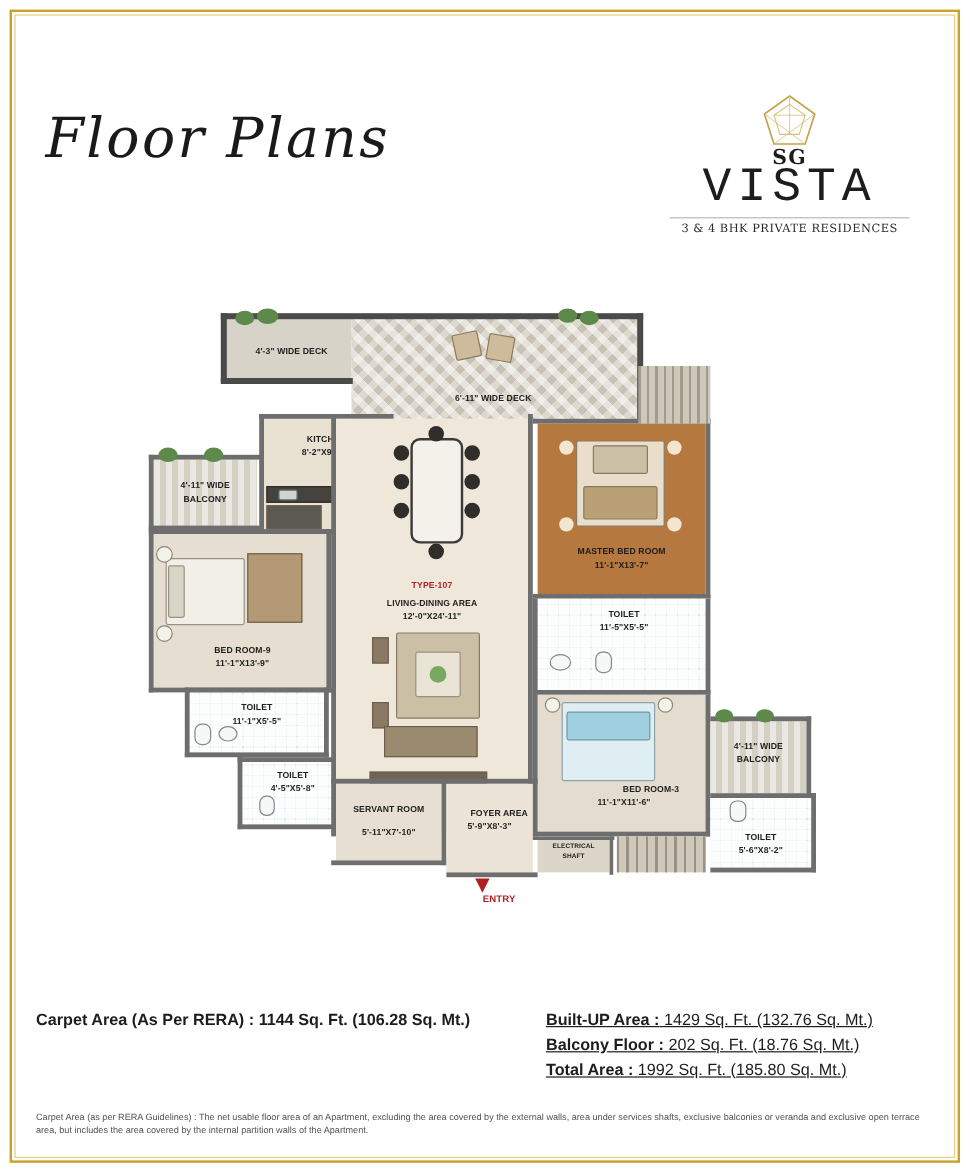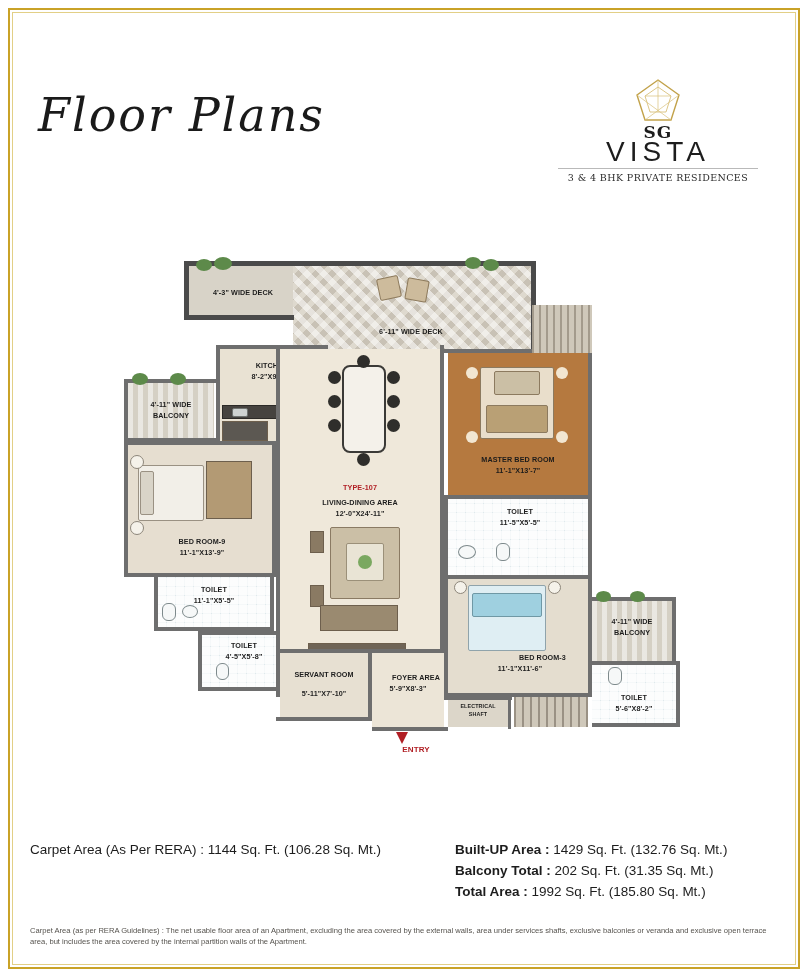--- a/index.html
+++ b/index.html
@@ -39,22 +39,22 @@
   }
   .logo-mark{
     width:46px;height:44px;margin:0 auto 2px auto;position:relative;
   }
   .logo-sg{
     font-family:"DejaVu Serif", serif;
     font-size:17px; font-weight:bold; letter-spacing:1px; color:#1d1d1d;
     line-height:1;
   }
   .logo-vista{
-    font-family:Liberation Sans, sans-serif;
-    font-size:28px; letter-spacing:5px; color:#1d1d1d;
+    font-family:Liberation Mono, monospace;
+    font-size:40px; letter-spacing:5px; color:#1d1d1d;
     line-height:1.05;
     margin-top:-4px;
     text-align:center;
   }
   .logo-sub{
     font-family:"DejaVu Serif", serif;
     font-size:9.5px; letter-spacing:.4px; color:#2a2a2a;
     border-top:1px solid #b9b9b9;
     padding-top:3px; margin-top:2px;
     white-space:nowrap;
@@ -103,22 +103,22 @@
   .furn{position:absolute;background:#9b8a74;border:1px solid #6d5f4d;}
   .soft{position:absolute;border-radius:2px;}
   .green{position:absolute;border-radius:50%;background:#5d8a4a;}
   .grn2{position:absolute;border-radius:50%;background:#7aa860;}
 
   
   .footer{position:absolute; left:30px; right:30px; top:840px;}
   .f-left{position:absolute;left:0;top:0;width:420px;}
   .f-right{position:absolute;left:425px;top:0;width:345px;}
   .f-line{font-size:13.5px;color:#1d1d1d;line-height:1.55;}
-  .f-line.b{font-weight:normal;font-size:13.5px;}
-  .f-right .f-line{font-size:13.5px;}
+  .f-line.b{font-weight:bold;font-size:13.5px;}
+  .f-right .f-line{font-size:13.5px;text-decoration:underline;}
   .f-right .k{font-weight:bold;}
   .disclaimer{
     position:absolute;left:30px;right:40px;top:925px;
     font-size:7.6px;color:#55524d;line-height:1.45;
   }
 </style>
 </head>
 <body>
 
 <div class="page-border"></div>
@@ -322,22 +322,22 @@
 <div class="footer">
   <div class="f-left">
     <div class="f-line b">Carpet Area (As Per RERA) : 1144 Sq. Ft. (106.28 Sq. Mt.)</div>
   </div>
   <div class="f-right">
     <div class="f-line">
       <span class="k">Built-UP Area :</span>
       <span>1429 Sq. Ft. (132.76 Sq. Mt.)</span>
     </div>
     <div class="f-line">
-      <span class="k">Balcony Total :</span>
-      <span>202 Sq. Ft. (31.35 Sq. Mt.)</span>
+      <span class="k">Balcony Floor :</span>
+      <span>202 Sq. Ft. (18.76 Sq. Mt.)</span>
     </div>
     <div class="f-line">
       <span class="k">Total Area :</span>
       <span>1992 Sq. Ft. (185.80 Sq. Mt.)</span>
     </div>
   </div>
 </div>
 
 <div class="disclaimer">Carpet Area (as per RERA Guidelines) : The net usable floor area of an Apartment, excluding the area covered by the external walls, area under services shafts, exclusive balconies or veranda and exclusive open terrace area, but includes the area covered by the internal partition walls of the Apartment.</div>
 

